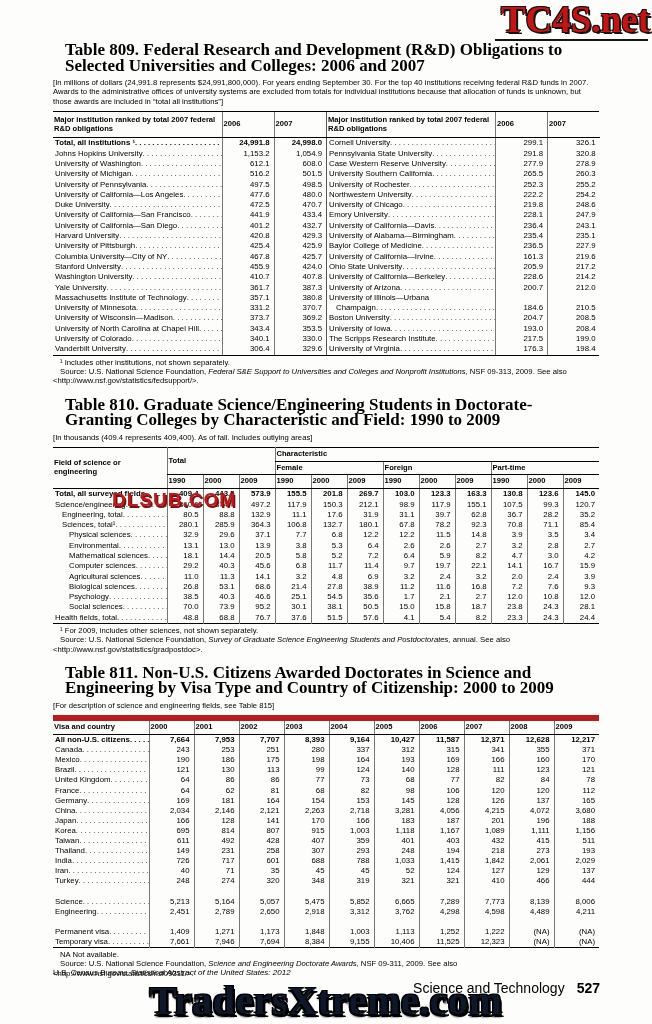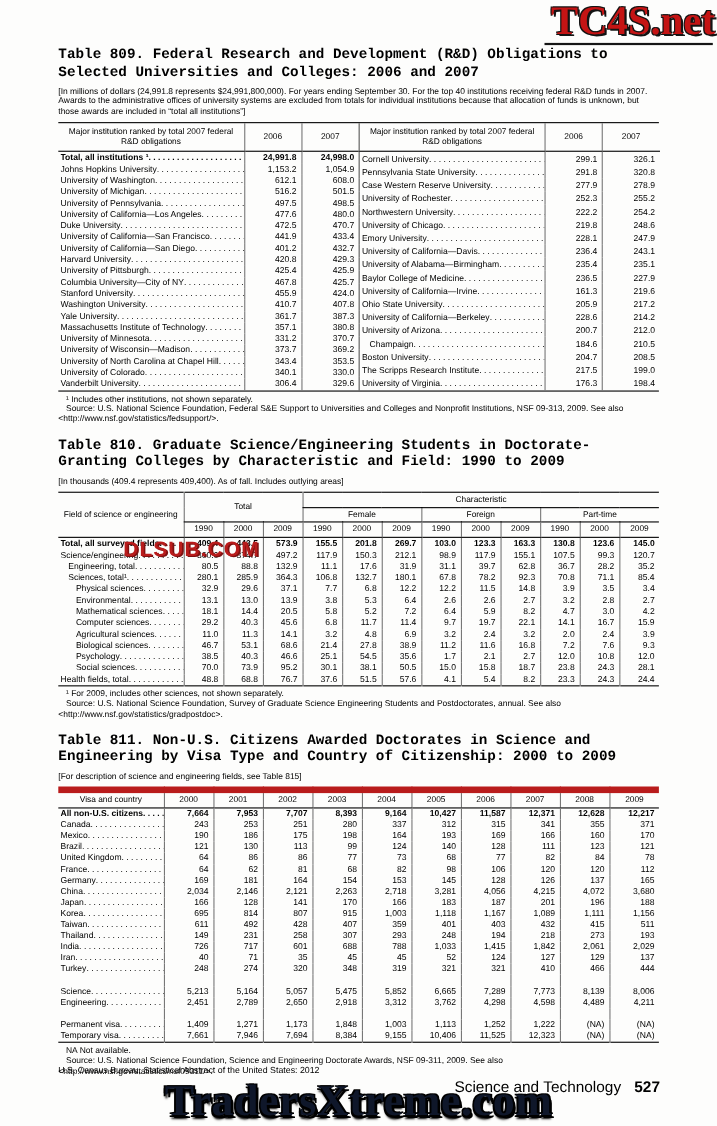--- a/index.html
+++ b/index.html
@@ -1,26 +1,26 @@
 <!DOCTYPE html>
 <html><head>
 <meta charset="utf-8">
 <style>
   * { margin:0; padding:0; box-sizing:border-box; }
   html,body { width:652px; height:1024px; }
   body { background:#fdfdfc; font-family:"Liberation Sans",sans-serif; color:#000; position:relative; overflow:hidden; }
   .page { position:absolute; left:53px; top:42px; width:546px; }
 
-  .tbl-title { font-family:Liberation Mono, monospace; font-weight:bold; font-size:13px; line-height:15.5px; margin-bottom:5px; }
+  .tbl-title { font-family:Liberation Serif, serif; font-weight:bold; font-size:17px; line-height:15.5px; margin-bottom:5px;margin-left:12px; }
   .tbl-title.mt { margin-top:11px; }
   .tbl-note { font-size:7.7px; line-height:9.3px; margin-bottom:5px; }
 
   table { border-collapse:collapse; width:100%; table-layout:fixed; }
   th, td { font-size:7.8px; line-height:10.3px; padding:0; font-weight:normal; }
-  thead th { text-align:center; vertical-align:middle; font-size:7.6px; line-height:8.8px; padding:2px 1px; border-bottom:1px solid #000; }
+  thead th { text-align:left; vertical-align:middle; font-size:7.6px; line-height:8.8px; padding:2px 1px; border-bottom:1px solid #000;font-weight:bold; }
   tbody td { height:10.3px; vertical-align:bottom; }
   td.val { text-align:right; padding-right:4px; border-left:1px solid #777; }
   td.lbl { padding-left:2px; }
   td.lbl .wrap { display:flex; overflow:hidden; }
   td.lbl .name { white-space:nowrap; }
   td.lbl .dots { flex:1; overflow:hidden; white-space:nowrap; }
   td.lbl .dots::before { content:" . . . . . . . . . . . . . . . . . . . . . . . . . . . . . . . . . . . . . . . . . . . . . . . . . ."; }
   tr.nodots .dots::before { content:""; }
   tr.bold td { font-weight:bold; }
   tr.ind1 .name { padding-left:7px; }
@@ -43,21 +43,21 @@
   .t810 th.yr { height:12px; }
 
   
   .t811 { border-top:6px solid #b91c1c; border-bottom:1px solid #000; }
   .t811 .c-stub { width:96px; } .t811 .c-yr { width:45px; }
   .t811 th.yr { border-left:1px solid #777; height:15px; }
   .t811 tbody td { line-height:10.1px; height:10.1px; }
 
   .fn { font-size:7.7px; line-height:9.3px; text-indent:7px; margin-top:2px; }
   .src { font-size:7.7px; line-height:9.3px; text-indent:7px; }
-  .i { }
+  .i { font-style:italic; }
 
   .footer-right { position:absolute; top:980px; right:52px; font-size:14px; }
   .footer-right .pagenum { font-weight:bold; margin-left:12px; }
   .footer-left { position:absolute; top:968px; left:53px; font-size:8px; }
 
   .wm { position:absolute; font-family:"Liberation Serif",serif; font-weight:bold; z-index:10; white-space:nowrap; }
   .wm-top { top:-2px; right:2px; font-size:37px; color:#c41414;
     text-shadow:2px 2px 0 #141414, -1px -1px 0 #141414, 1px -1px 0 #141414, -1px 1px 0 #141414; }
   .wm-top::after { content:""; position:absolute; left:-6px; right:2px; bottom:0px; height:2px; background:#151515; }
   .wm-mid { top:489px; left:112px; font-size:19px; font-family:"Liberation Sans",sans-serif; color:#b91c1c;
@@ -340,20 +340,30 @@
                 <span class="name">Case Western Reserve University</span>
                 <span class="dots"></span>
               </span>
             </td>
           <td class="val">277.9</td>
             <td class="val">278.9</td>
         </tr>
           <tr>
           <td class="lbl">
               <span class="wrap">
+                <span class="name">University Southern California</span>
+                <span class="dots"></span>
+              </span>
+            </td>
+          <td class="val">265.5</td>
+            <td class="val">260.3</td>
+        </tr>
+          <tr>
+          <td class="lbl">
+              <span class="wrap">
                 <span class="name">University of Rochester</span>
                 <span class="dots"></span>
               </span>
             </td>
           <td class="val">252.3</td>
             <td class="val">255.2</td>
         </tr>
           <tr>
           <td class="lbl">
               <span class="wrap">
@@ -447,39 +457,59 @@
           <tr>
           <td class="lbl">
               <span class="wrap">
                 <span class="name">University of Arizona</span>
                 <span class="dots"></span>
               </span>
             </td>
           <td class="val">200.7</td>
             <td class="val">212.0</td>
         </tr>
+          <tr class="nodots">
+          <td class="lbl">
+              <span class="wrap">
+                <span class="name">University of Illinois—Urbana</span>
+                <span class="dots"></span>
+              </span>
+            </td>
+          <td class="val"></td>
+            <td class="val"></td>
+        </tr>
           <tr class="ind1">
           <td class="lbl">
               <span class="wrap">
                 <span class="name">Champaign</span>
                 <span class="dots"></span>
               </span>
             </td>
           <td class="val">184.6</td>
             <td class="val">210.5</td>
         </tr>
           <tr>
           <td class="lbl">
               <span class="wrap">
                 <span class="name">Boston University</span>
                 <span class="dots"></span>
               </span>
             </td>
           <td class="val">204.7</td>
             <td class="val">208.5</td>
+        </tr>
+          <tr>
+          <td class="lbl">
+              <span class="wrap">
+                <span class="name">University of Iowa</span>
+                <span class="dots"></span>
+              </span>
+            </td>
+          <td class="val">193.0</td>
+            <td class="val">208.4</td>
         </tr>
           <tr>
           <td class="lbl">
               <span class="wrap">
                 <span class="name">The Scripps Research Institute</span>
                 <span class="dots"></span>
               </span>
             </td>
           <td class="val">217.5</td>
             <td class="val">199.0</td>
@@ -727,21 +757,21 @@
           <td class="val">2.4</td>
           <td class="val">3.9</td>
       </tr>
         <tr class="ind2">
         <td class="lbl">
             <span class="wrap">
               <span class="name">Biological sciences</span>
               <span class="dots"></span>
             </span>
           </td>
-        <td class="val">46.7</td>
+        <td class="val">26.8</td>
           <td class="val">53.1</td>
           <td class="val">68.6</td>
           <td class="val">21.4</td>
           <td class="val">27.8</td>
           <td class="val">38.9</td>
           <td class="val">11.2</td>
           <td class="val">11.6</td>
           <td class="val">16.8</td>
           <td class="val">7.2</td>
           <td class="val">7.6</td>

